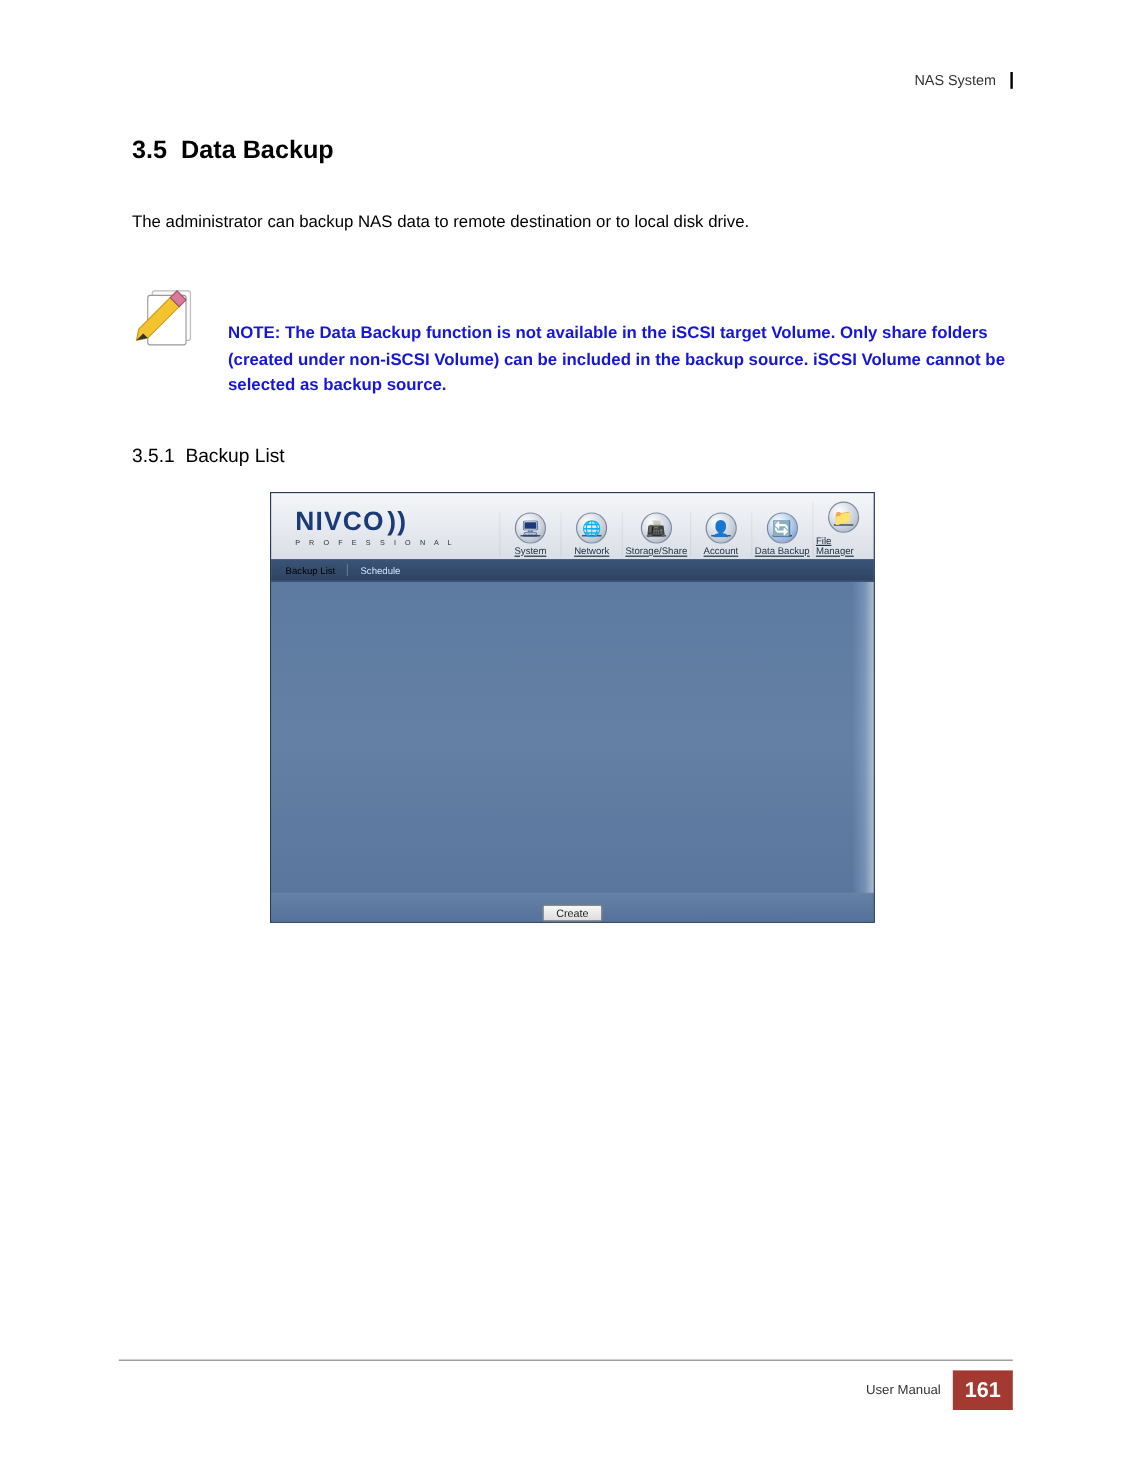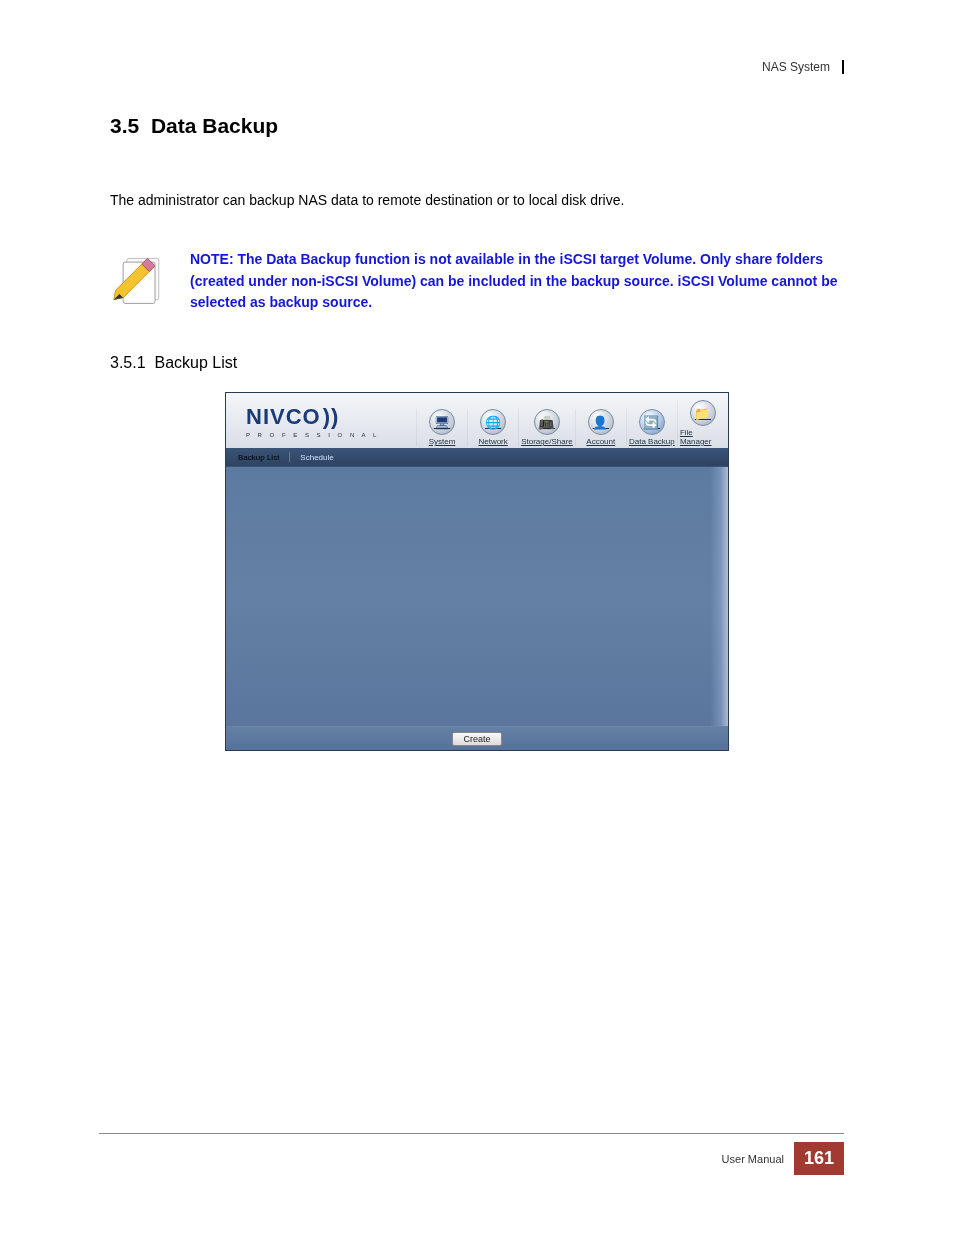--- a/index.html
+++ b/index.html
@@ -23,21 +23,21 @@
     border-right: 2px solid #000;
     margin-bottom: 40px;
     display: flex;
     justify-content: flex-end;
     align-items: center;
   }
   .header-right span { padding-right: 8px; }
   h1.section {
     font-size: 21px;
     font-weight: bold;
-    margin-bottom: 52px;
+    margin-bottom: 36px;
   }
   .intro {
     font-size: 14px;
     margin-bottom: 38px;
     line-height: 1.5;
   }
   .note-row {
     display: flex;
     align-items: flex-start;
     gap: 20px;
@@ -47,20 +47,21 @@
     width: 60px; height: 60px;
     flex: 0 0 60px;
     position: relative;
   }
   .note-icon svg { width: 60px; height: 60px; }
   .note-text {
     color: #1616d8;
     font-weight: bold;
     font-size: 14px;
     line-height: 1.55;
+    margin-top: 34px;
   }
   h2.subsection {
     font-size: 16px;
     font-weight: normal;
     margin-bottom: 20px;
   }
 
   
   .app-shot {
     width: 504px;
@@ -149,21 +150,21 @@
     border-top: 1px solid #3a5478;
     position: relative;
   }
   .stage .vlight {
     position:absolute; right:0; top:0; bottom:0; width:18px;
     background: linear-gradient(90deg, rgba(255,255,255,0) 0%, rgba(200,220,255,.25) 60%, rgba(255,255,255,.5) 100%);
   }
   .stage-footer {
     height: 24px;
     background: linear-gradient(#6480a5, #56729a);
-    display:flex; align-items:center; justify-content:center;
+    display:flex; align-items:flex-end; justify-content:center;
     border-top: 1px solid rgba(255,255,255,.12);
   }
   .create-btn {
     font-size: 9px;
     padding: 1px 10px;
     background: linear-gradient(#f8f8f8,#dcdcdc);
     border: 1px solid #888;
     border-radius: 2px;
     cursor: pointer;
     color:#222;

